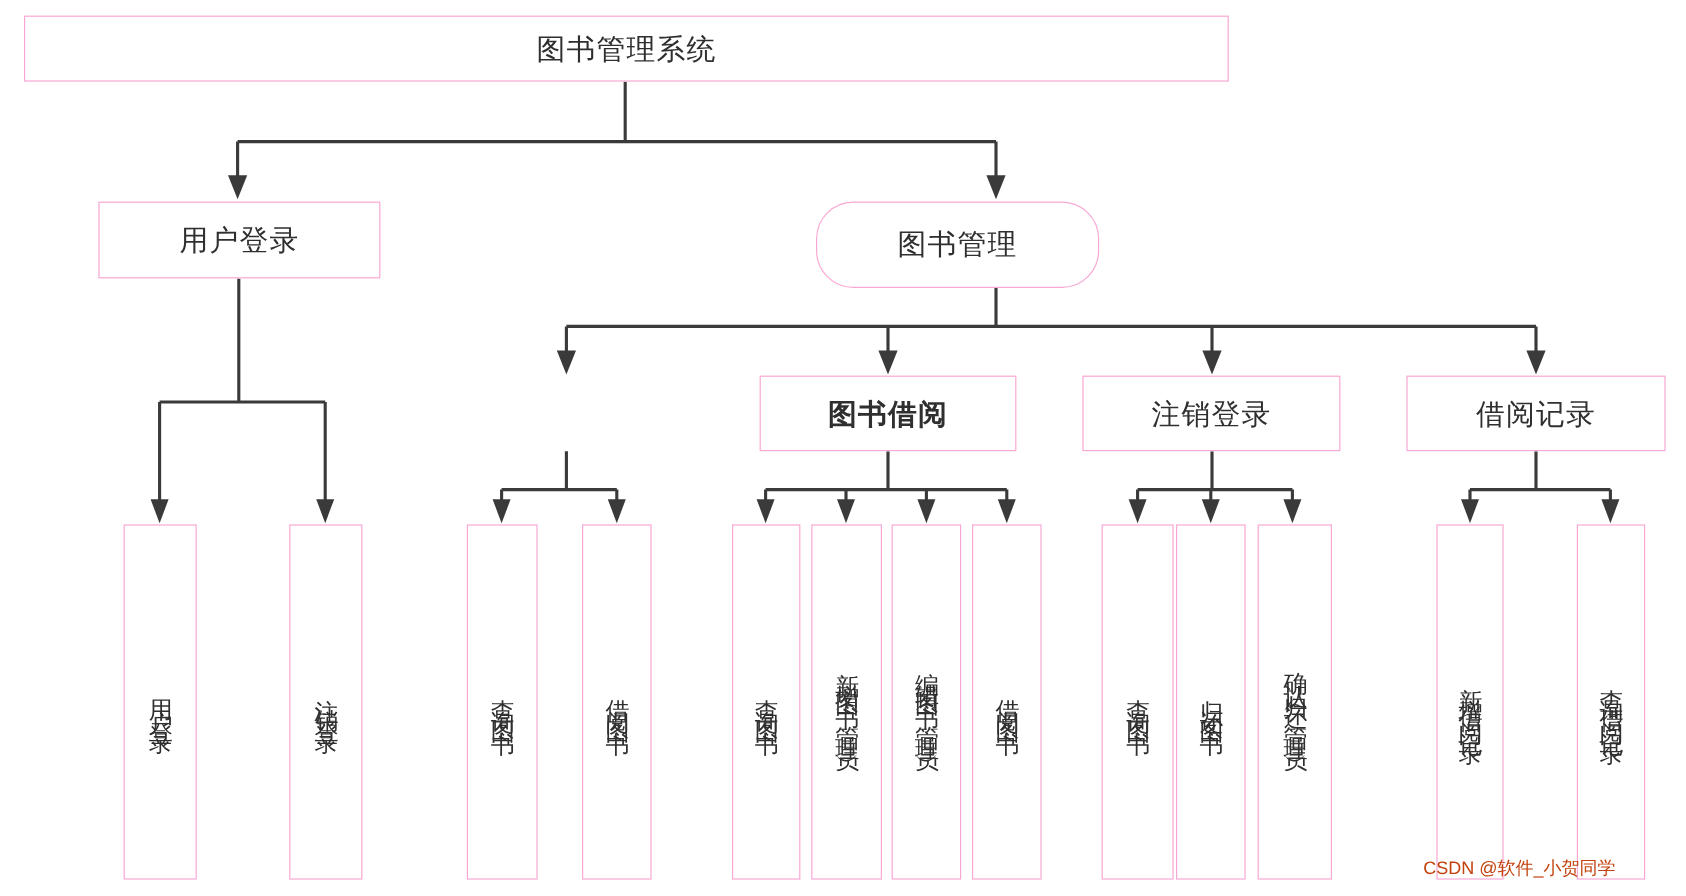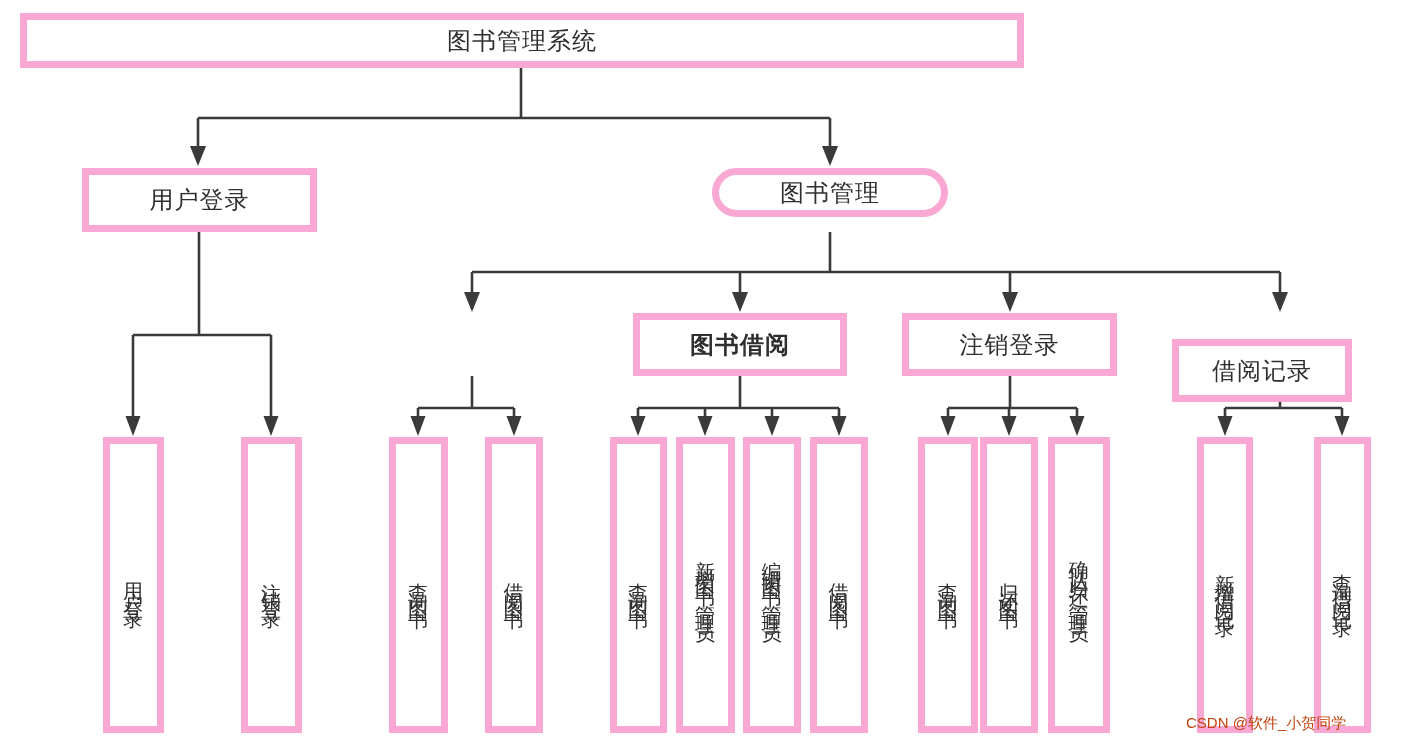--- a/index.html
+++ b/index.html
@@ -10,21 +10,21 @@
     font-family:"Liberation Sans", sans-serif;
     overflow:hidden;
   }
   .connectors {
     position:absolute; left:0; top:0; z-index:0;
   }
   .node {
     position:absolute;
     box-sizing:border-box;
     background:#ffffff;
-    border:7px solid #f9a8d4;
+    border:1px solid #f9a8d4;
     color:#2f2f2f;
     display:flex;
     align-items:center;
     justify-content:center;
     z-index:1;
     text-align:center;
   }
   .node--h { font-size:24px; letter-spacing:1px; white-space:nowrap; }
   .node--v {
     writing-mode:vertical-rl;
@@ -84,25 +84,25 @@
       <polygon points="1001.5,416 1016.5,416 1009,436"></polygon>
       <polygon points="1069.5,416 1084.5,416 1077,436"></polygon>
       <polygon points="1217.5,416 1232.5,416 1225,436"></polygon>
       <polygon points="1334.5,416 1349.5,416 1342,436"></polygon>
     </g>
   </svg>
 
   <div class="node node--h" style="left:20px; top:13px; width:1004px; height:55px;">图书管理系统</div>
 
   <div class="node node--h" style="left:82px; top:168px; width:235px; height:64px;">用户登录</div>
-  <div class="node node--h" style="left:712px; top:168px; width:236px; height:49px;border-radius:31px;">图书管理</div>
+  <div class="node node--h" style="left:680px; top:168px; width:236px; height:72px;border-radius:31px;">图书管理</div>
 
   <div class="node node--h" style="left:633px; top:313px; width:214px; height:63px;font-weight:bold;">图书借阅</div>
   <div class="node node--h" style="left:902px; top:313px; width:215px; height:63px;">注销登录</div>
-  <div class="node node--h" style="left:1172px; top:313px; width:180px; height:63px;margin-top:26px;">借阅记录</div>
+  <div class="node node--h" style="left:1172px; top:313px; width:216px; height:63px;">借阅记录</div>
 
   <div class="node node--v" style="left:103px; top:437px; width:61px; height:296px;">用户登录</div>
   <div class="node node--v" style="left:241px; top:437px; width:61px; height:296px;">注销登录</div>
 
   <div class="node node--v" style="left:389px; top:437px; width:59px; height:296px;">查询图书</div>
   <div class="node node--v" style="left:485px; top:437px; width:58px; height:296px;">借阅图书</div>
 
   <div class="node node--v" style="left:610px; top:437px; width:57px; height:296px;">查询图书</div>
   <div class="node node--v" style="left:676px; top:437px; width:59px; height:296px;">新增图书（管理员）</div>
   <div class="node node--v" style="left:743px; top:437px; width:58px; height:296px;">编辑图书（管理员）</div>

